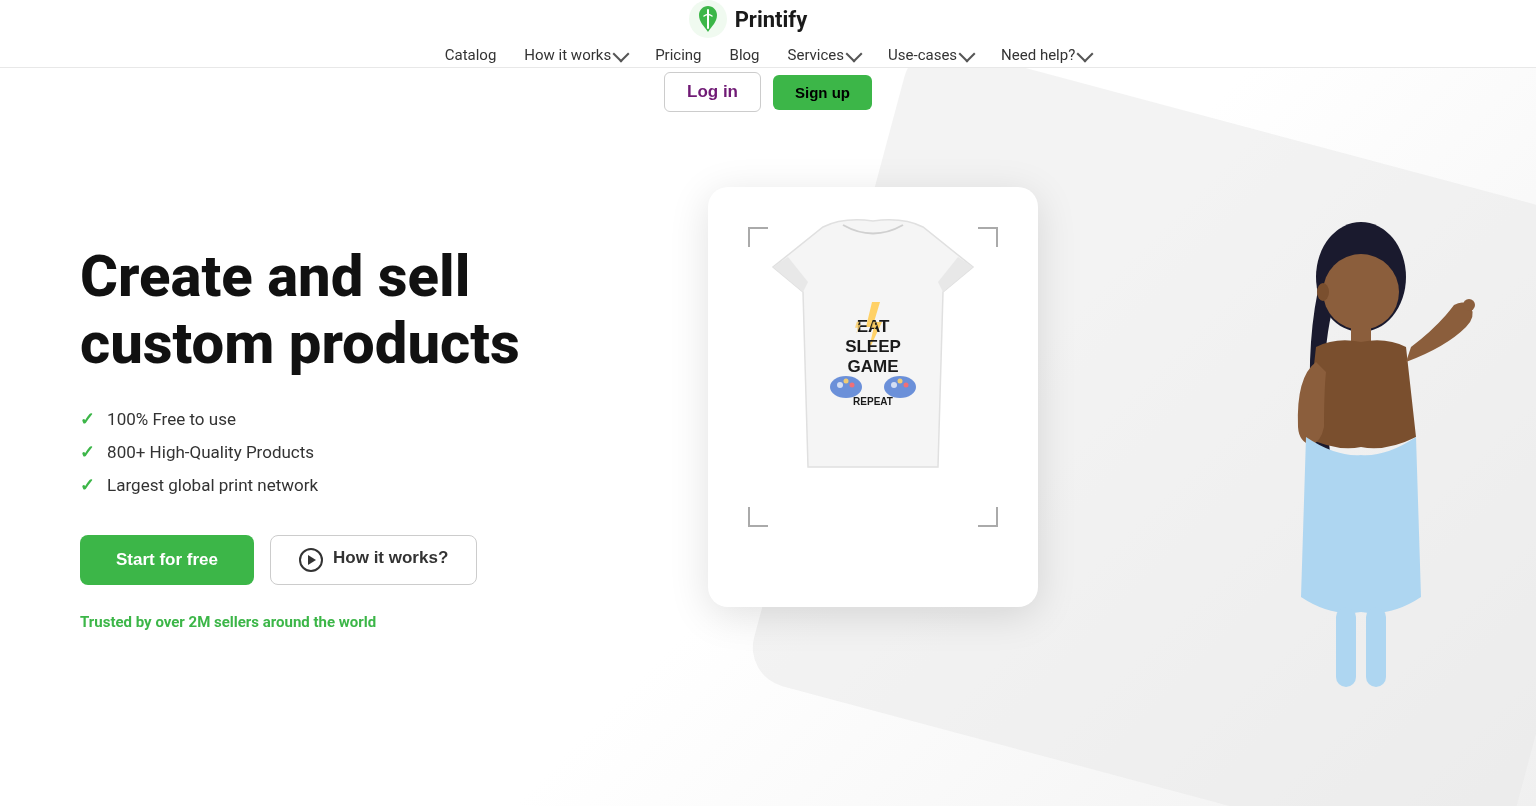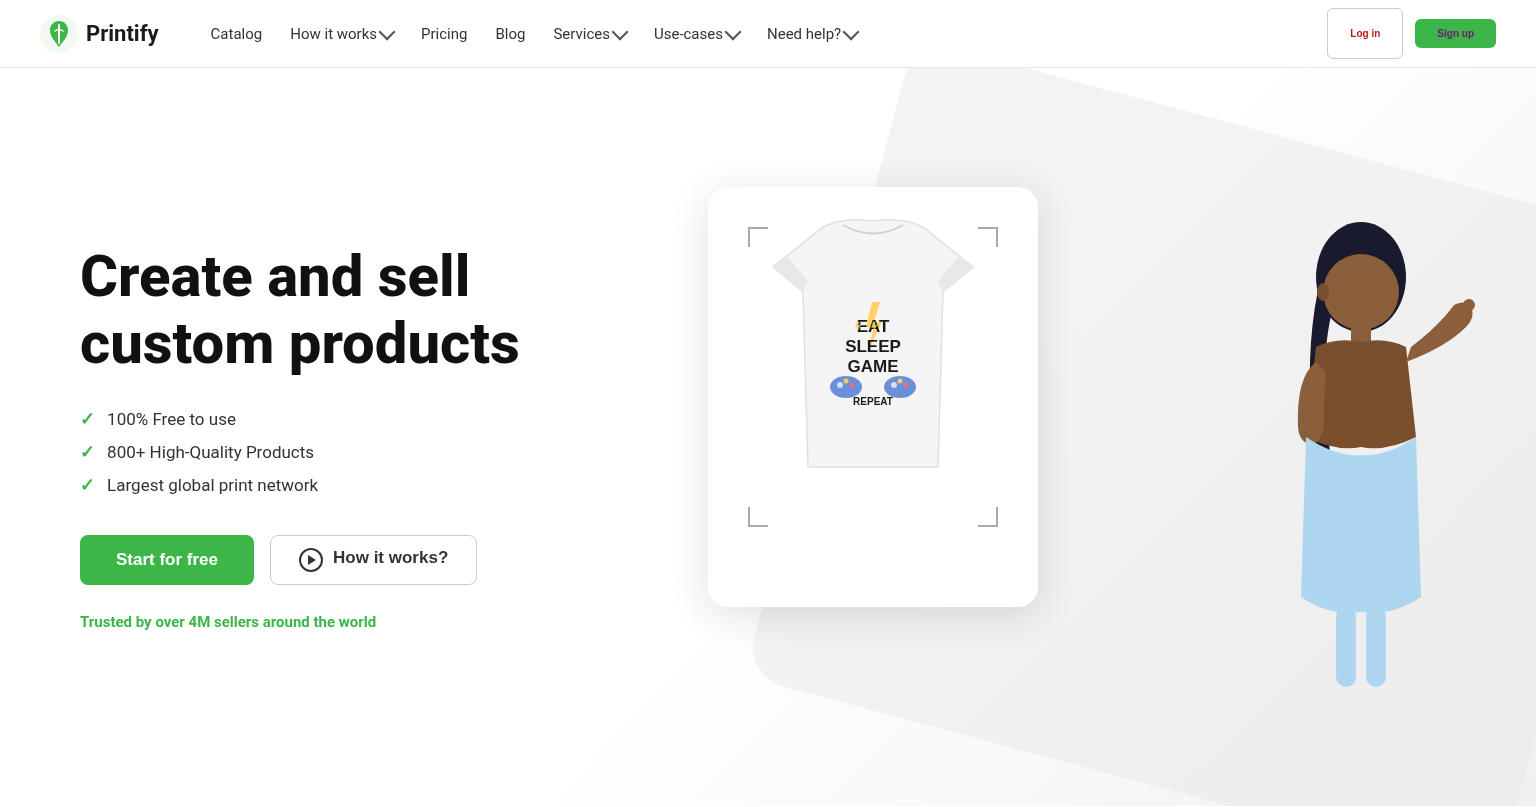--- a/index.html
+++ b/index.html
@@ -8,20 +8,21 @@
     
     .navbar {
       display: flex;
       align-items: center;
       padding: 0 40px;
       height: 68px;
       border-bottom: 1px solid #e8e8e8;
       background: #fff;
       position: relative;
       z-index: 10;
+      flex-direction: column;
     }
     .logo-area {
       display: flex;
       align-items: center;
       gap: 8px;
       margin-right: 40px;
       text-decoration: none;
     }
     .logo-icon {
       width: 38px;
@@ -58,37 +59,37 @@
       transform: rotate(45deg);
       display: inline-block;
       margin-top: -3px;
     }
     .nav-actions {
       display: flex;
       align-items: center;
       gap: 12px;
     }
     .btn-login {
-      padding: 19px 22px;
+      padding: 9px 22px;
       border: 1.5px solid #ccc;
       border-radius: 6px;
       background: #fff;
-      font-size: 10px;
+      font-size: 17px;
       font-weight: 600;
-      color: #b91c1c;
+      color: #701a75;
       cursor: pointer;
     }
     .btn-signup {
       padding: 9px 22px;
       border: none;
       border-radius: 6px;
       background: #3cb648;
-      font-size: 10px;
+      font-size: 15px;
       font-weight: 700;
-      color: #701a75;
+      color: #000000;
       cursor: pointer;
     }
 
     
     .hero {
       display: flex;
       align-items: center;
       min-height: 738px;
       padding: 0 80px;
       position: relative;
@@ -323,21 +324,21 @@
     <div class="hero-buttons">
       <button class="btn-start">Start for free</button>
       <button class="btn-how">
         <span class="play-circle">
           <span class="play-triangle"></span>
         </span>
         <span>How it works?</span>
       </button>
     </div>
 
-    <p class="trusted-text">Trusted by over 4M sellers around the world</p>
+    <p class="trusted-text">Trusted by over 2M sellers around the world</p>
   </div>
 
   <div class="hero-right">
 
     <div class="tshirt-card">
       <div class="corner-bracket tl"></div>
       <div class="corner-bracket tr"></div>
       <div class="corner-bracket bl"></div>
       <div class="corner-bracket br"></div>
 

